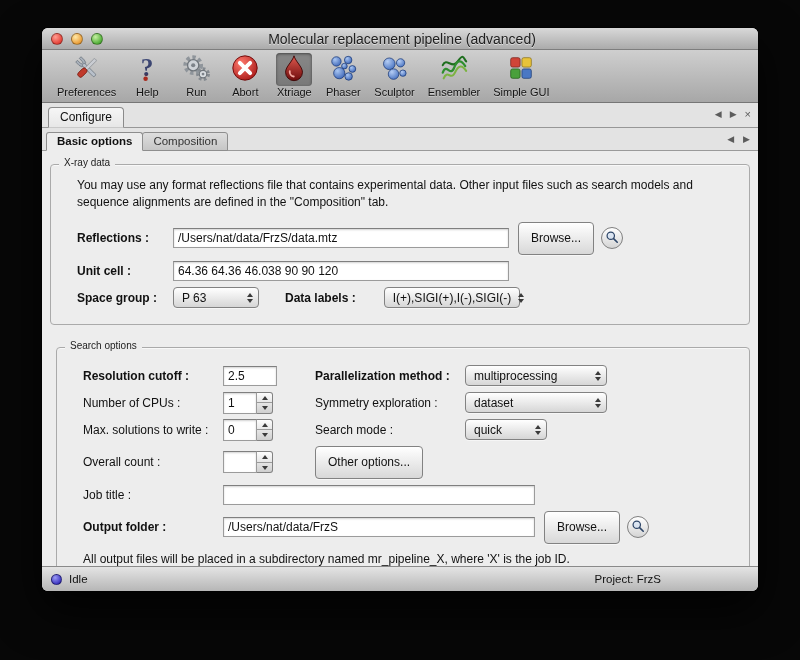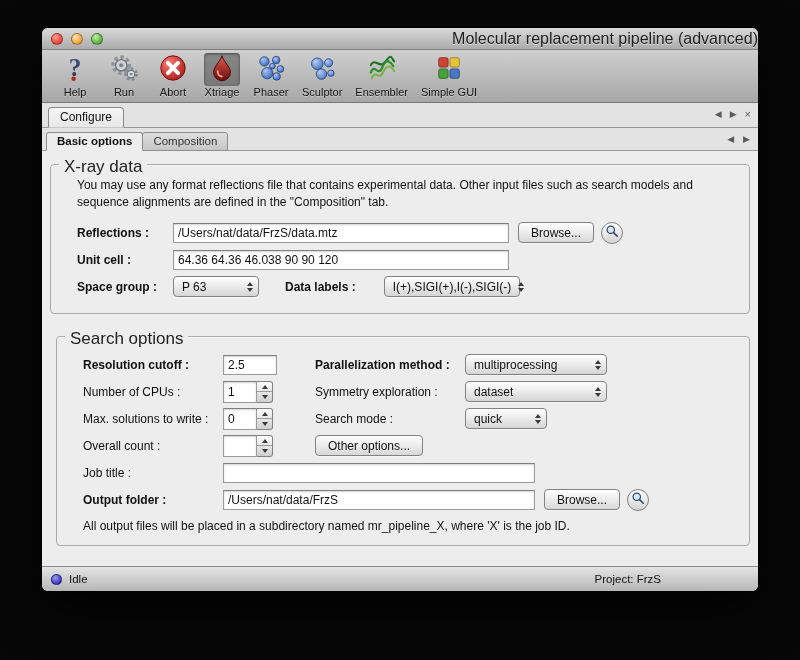--- a/index.html
+++ b/index.html
@@ -24,22 +24,22 @@
     background:linear-gradient(#d9d9d9,#ababab);
     border-bottom:1px solid #7e7e7e;
     display:flex; align-items:center;
   }
   .traffic { display:flex; gap:8px; margin-left:9px; }
   .tl { width:12px; height:12px; border-radius:50%; border:1px solid rgba(0,0,0,.35); }
   .tl.red    { background:radial-gradient(circle at 35% 30%, #ff9d92, #e6443a 70%); }
   .tl.yellow { background:radial-gradient(circle at 35% 30%, #ffe9a8, #eb9f3a 70%); }
   .tl.green  { background:radial-gradient(circle at 35% 30%, #c6f0a2, #53b03a 70%); }
   .win-title {
-    position:absolute; left:4px; right:0; text-align:right;
-    font-size:16px; color:#202020; text-shadow:0 1px 0 rgba(255,255,255,.55);
+    position:absolute; left:4px; right:0; text-align:center;
+    font-size:14px; color:#202020; text-shadow:0 1px 0 rgba(255,255,255,.55);
   }
   
   .toolbar {
     flex:0 0 53px; height:53px;
     background:linear-gradient(#cfcfcf,#a7a7a7);
     border-bottom:1px solid #767676;
     display:flex; align-items:flex-start;
     padding:3px 0 0 12px; gap:7px;
   }
   .tool-item { display:flex; flex-direction:column; align-items:center; gap:0px; padding:0 3px; cursor:default; }
@@ -93,21 +93,21 @@
   .groupbox {
     position:relative; margin:0 8px 0 8px;
     border:1px solid #aaa; border-radius:4px;
     box-shadow:inset 0 1px 0 rgba(255,255,255,.6);
     padding:12px 0 10px 0;
   }
   .groupbox + .groupbox { margin-top:22px;margin-left:14px; }
   .group-title {
     position:absolute; top:-8px; left:8px;
     background:#ededed; padding:0 5px;
-    font-size:17px; color:#222;
+    font-size:10px; color:#222;
   }
   .desc { margin:0 18px 10px 26px; line-height:1.45; color:#111; }
   .row { display:flex; align-items:center; margin:5px 16px 5px 26px; min-height:22px; }
   .lbl { font-size:12px; color:#111; }
   .b { font-weight:bold; }
   .lbl-x { width:96px; flex:0 0 96px; }
   .lbl-s { width:140px; flex:0 0 140px; }
   .lbl-s2 { width:150px; flex:0 0 150px; }
   .ctl-slot { width:92px; flex:0 0 92px; display:flex; align-items:center; }
   
@@ -116,21 +116,21 @@
     background:#fff; font:12px "Liberation Sans", sans-serif;
     padding:1px 4px; color:#111;
     box-shadow:inset 0 1px 2px rgba(0,0,0,.18);
   }
   .w336 { width:336px; }
   .w312 { width:312px; }
   .w54 { width:54px; }
   .w34 { width:34px; }
   
   .btn {
-    height:21px; padding:0 12px; margin-left:9px;
+    height:33px; padding:0 12px; margin-left:9px;
     border:1px solid #828282; border-radius:4px;
     background:linear-gradient(#ffffff,#d8d8d8);
     box-shadow:0 1px 0 rgba(255,255,255,.55);
     font:12px "Liberation Sans", sans-serif; color:#111;
     cursor:default; white-space:nowrap;
   }
   .btn.no-ml { margin-left:0; }
   .magbtn {
     width:22px; height:22px; margin-left:7px; padding:0;
     border:1px solid #808080; border-radius:50%;
@@ -190,20 +190,37 @@
     <div class="traffic">
       <div class="tl red"></div>
       <div class="tl yellow"></div>
       <div class="tl green"></div>
     </div>
     <div class="win-title">Molecular replacement pipeline (advanced)</div>
   </div>
 
   <div class="toolbar">
 
+    <div class="tool-item">
+      <div class="tool-icon-wrap">
+          <span>
+        <svg width="30" height="30" viewBox="0 0 32 32">
+          <g transform="rotate(-45 16 16)">
+            <path d="M12 3 v5 a4 4 0 0 0 8 0 V3 h-2.6 v4.5 a1.4 1.4 0 0 1 -2.8 0 V3 Z" fill="#a8b0ba" stroke="#6d7680" stroke-width="0.8"></path>
+            <rect x="14.2" y="10" width="3.6" height="18" rx="1.4" fill="#b8c0ca" stroke="#6d7680" stroke-width="0.8"></rect>
+          </g>
+          <g transform="rotate(45 16 16)">
+            <rect x="14.3" y="3" width="3.4" height="15" rx="1.2" fill="#c9ccd2" stroke="#8a8d93" stroke-width="0.8"></rect>
+            <rect x="13.1" y="17.5" width="5.8" height="11" rx="2.4" fill="#c0392b" stroke="#7c1d12" stroke-width="0.9"></rect>
+          </g>
+        </svg>
+      </span>
+        </div>
+      <span class="tool-label">Preferences</span>
+    </div>
 
     <div class="tool-item">
       <div class="tool-icon-wrap">
           <span>
         <svg width="30" height="30" viewBox="0 0 32 32">
           <defs>
             <linearGradient id="hg" x1="0" y1="0" x2="0" y2="1">
               <stop offset="0" stop-color="#44507e"></stop>
                   <stop offset="0.75" stop-color="#343c66"></stop>
                   <stop offset="1" stop-color="#8c2424"></stop>

